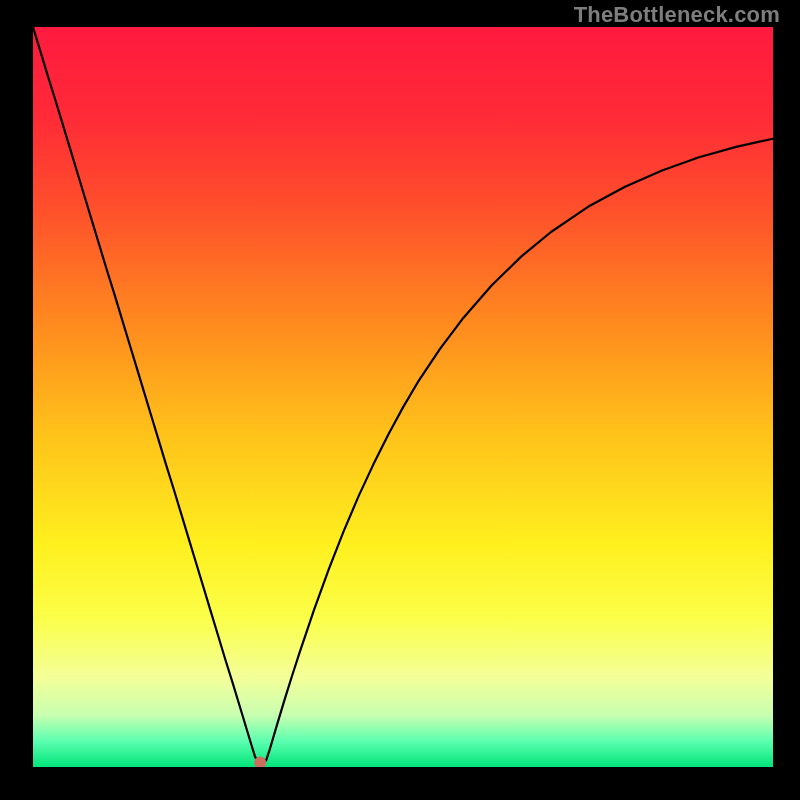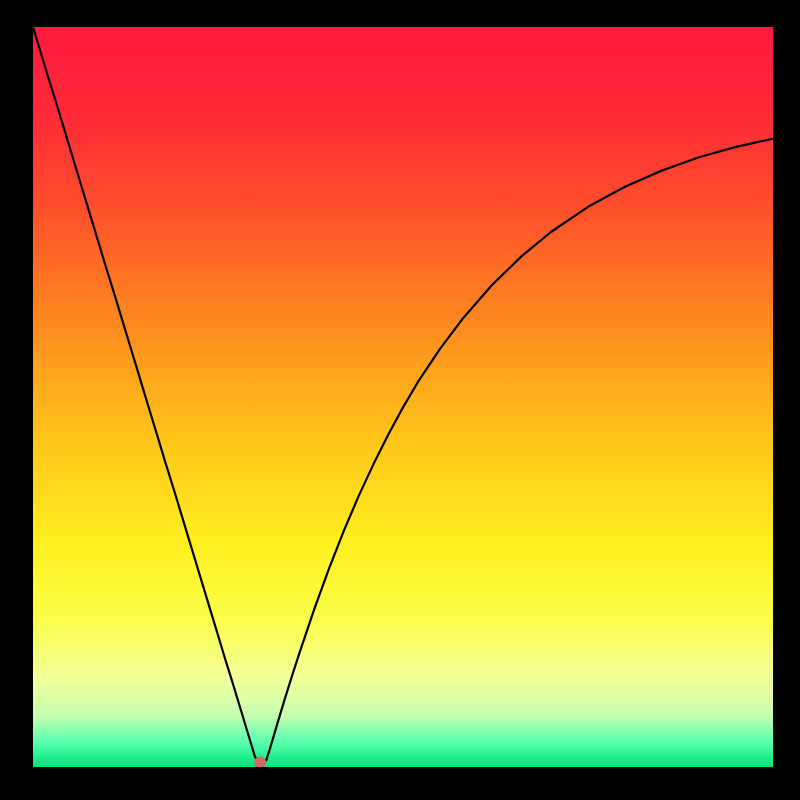--- a/index.html
+++ b/index.html
@@ -53,13 +53,14 @@
             <stop offset="93.00%" stop-color="#c8ffb0"></stop>
             <stop offset="96.50%" stop-color="#5dffb0"></stop>
             <stop offset="100.00%" stop-color="#00e47a"></stop>
           </linearGradient>
       </defs>
       <rect id="bg-rect" x="0" y="0" width="740" height="740" fill="url(#bg-grad)"></rect>
       <path id="curve-path" fill="none" d="M0.00 0.00 L7.40 24.42 L14.80 48.84 L22.20 72.52 L29.60 96.94 L37.00 121.36 L44.40 145.78 L51.80 170.20 L59.20 194.62 L66.60 219.04 L74.00 243.46 L81.40 267.14 L88.80 291.56 L96.20 315.98 L103.60 340.40 L111.00 364.82 L118.40 389.24 L125.80 413.66 L133.20 438.08 L140.60 461.76 L148.00 486.18 L155.40 510.60 L162.80 535.02 L170.20 559.44 L177.60 583.86 L185.00 608.28 L192.40 632.70 L199.80 656.38 L207.20 680.80 L214.60 705.22 L222.00 729.64 L225.70 736.30 L229.40 736.30 L233.10 733.34 L236.80 722.24 L244.20 697.08 L251.60 672.66 L259.00 648.98 L266.40 626.04 L281.20 582.38 L296.00 541.68 L310.80 503.94 L325.60 469.16 L340.40 437.34 L355.20 407.74 L370.00 380.36 L384.80 355.20 L407.00 321.90 L429.20 292.30 L458.80 258.26 L488.40 229.40 L518.00 204.98 L555.00 179.82 L592.00 159.84 L629.00 143.56 L666.00 130.24 L703.00 119.88 L740.00 111.74" stroke="#000000" stroke-width="2.2" stroke-linejoin="round" stroke-linecap="round"></path>
       <circle id="marker-dot" cx="227.18" cy="735.56" r="6" fill="#cc6e5e"></circle>
     </svg>
   </div>
+  <div class="watermark" id="watermark" style="right: 20px;">TheBottleneck.com</div>
 </div>
 
 </body></html>

